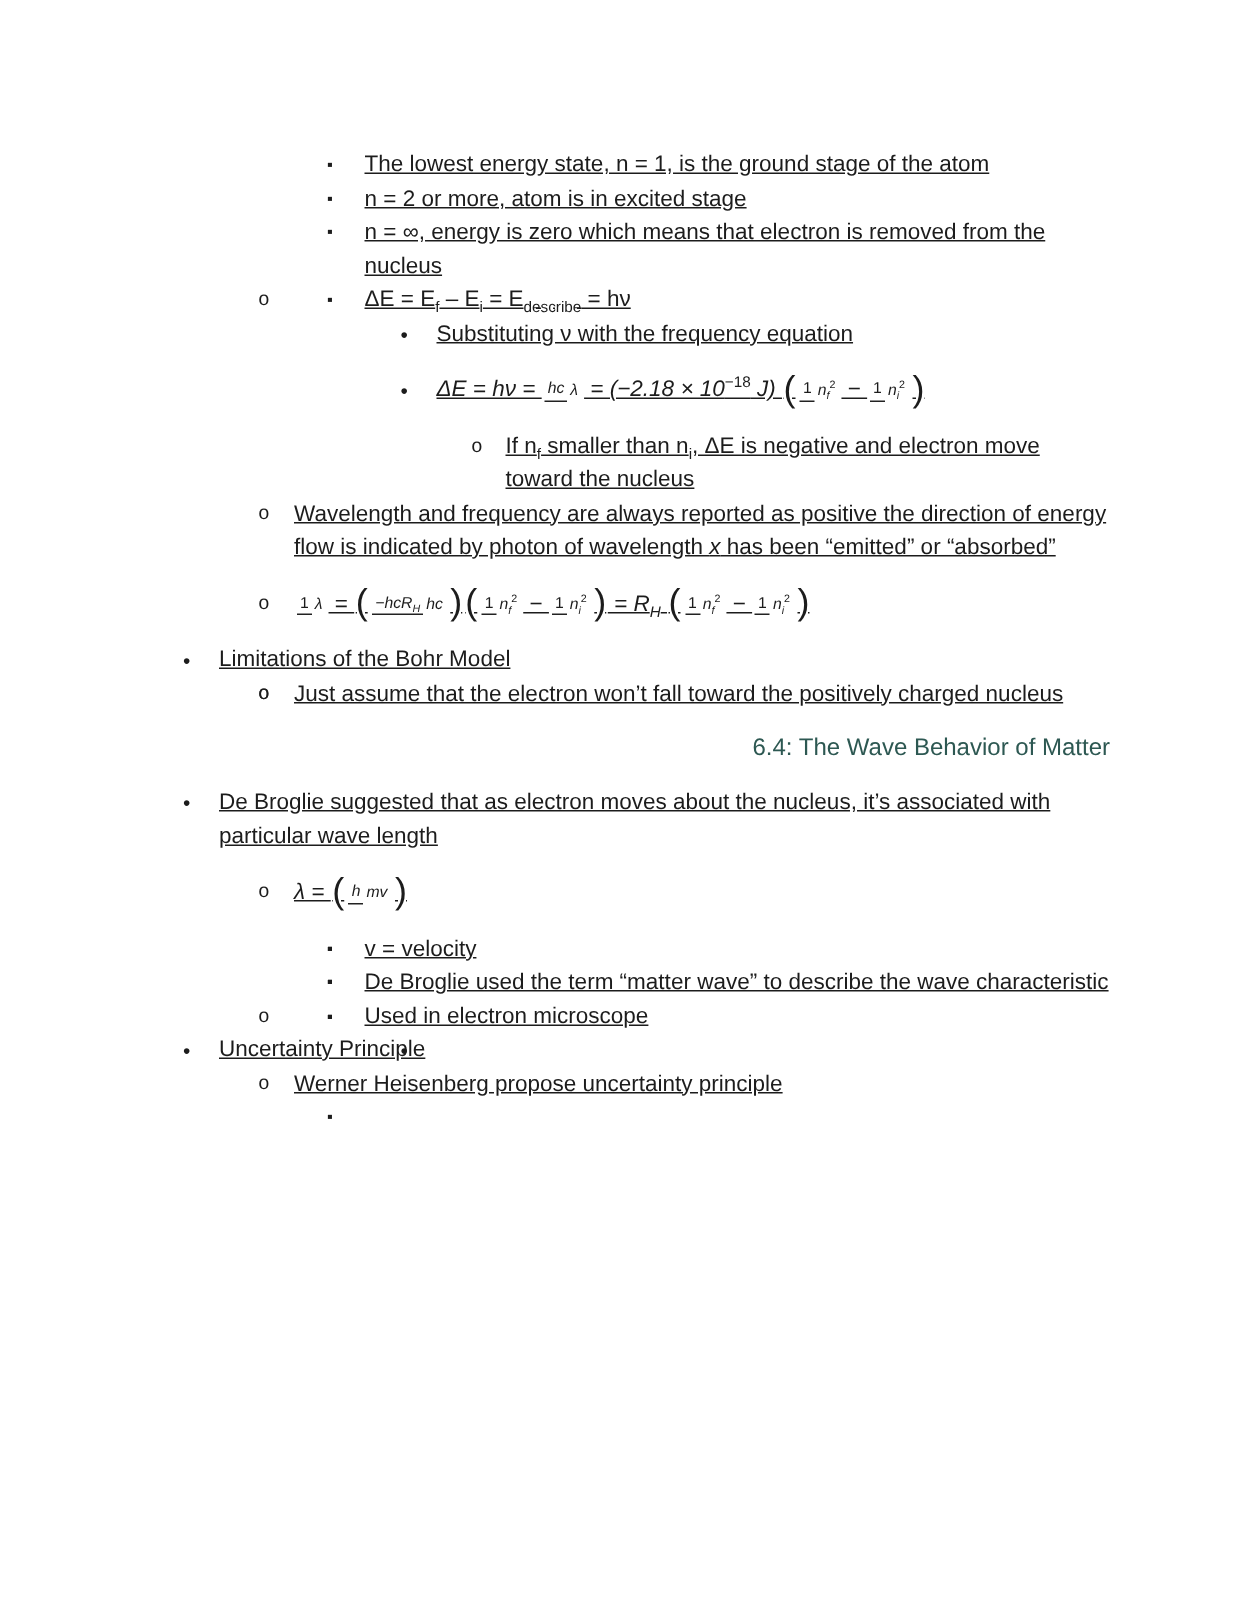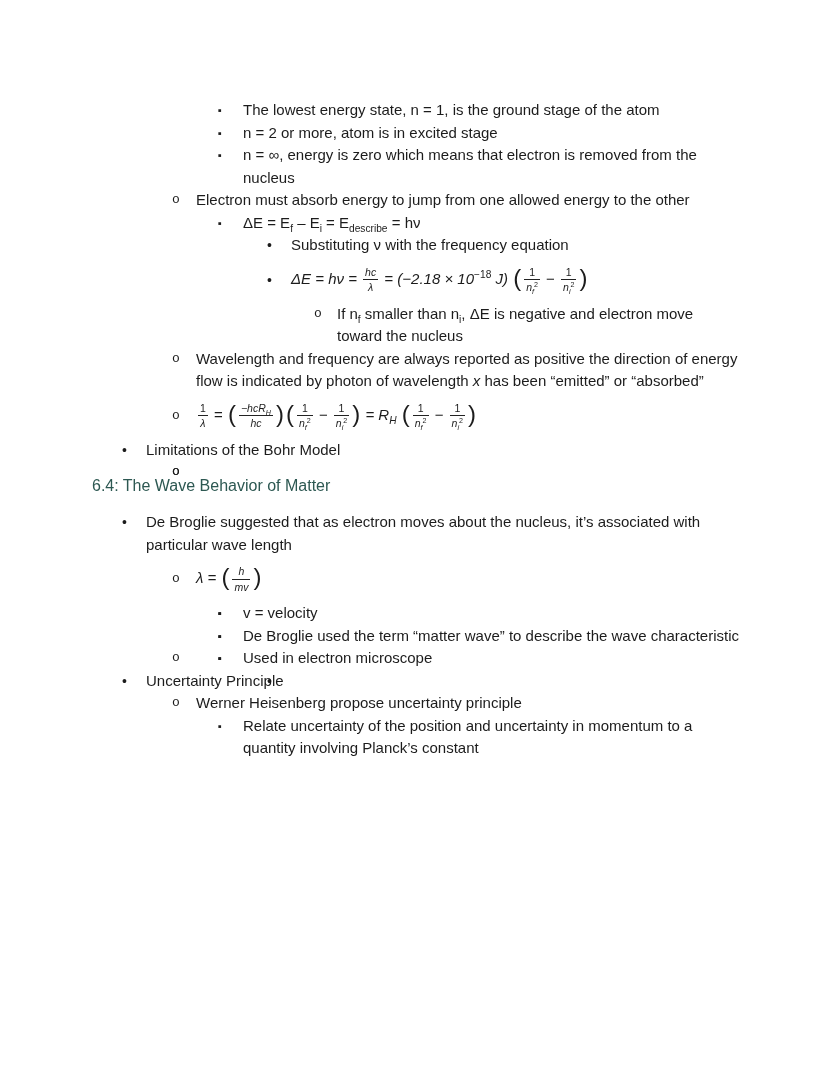--- a/index.html
+++ b/index.html
@@ -18,21 +18,21 @@
     overflow: hidden;
     box-sizing: border-box;
   }
   .content {
     padding: 99px 88px 0 92px;
   }
   .item {
     position: relative;
     line-height: 22.5px;
   }
-  .item .txt { display: block; }
+  .item .txt { display: block; text-decoration: underline; }
   .bullet {
     position: absolute;
     color: #1c1c1c;
   }
   .bullet.disc { font-size: 14px; }
   .bullet.circ { font-family: "Liberation Mono", monospace; font-size: 13px; }
   .bullet.sq   { font-size: 11px; }
   .lvl1 { padding-left: 54px; }
   .lvl1 > .bullet { left: 30px; }
   .lvl2 { padding-left: 104px; }
@@ -44,40 +44,41 @@
   .lvl5 { padding-left: 245px; }
   .lvl5 > .bullet { left: 222px; }
   .item.math { margin: 3px 0; }
   .item.math > .bullet { top: 50%; margin-top: -11px; }
   .heading {
     margin: 14px 0 14px 0;
     font-size: 16px;
     font-weight: 400;
     color: #2d5852;
     line-height: 22px;
+    text-align: right;
   }
   .run-i { font-style: italic; }
   .run-sub {
     font-size: 68%;
     vertical-align: sub;
     line-height: 0;
   }
   .run-sup {
     font-size: 68%;
     vertical-align: super;
     line-height: 0;
   }
   .frac {
     display: inline-flex;
-    flex-direction: column;
+    flex-direction: row;
     text-align: center;
     vertical-align: middle;
     font-size: 10.5px;
     line-height: 12.5px;
-    margin: 6px 2px;
+    margin: 16px 2px;
   }
   .frac .num {
     border-bottom: 1px solid #222;
     padding: 0 2px 1px 2px;
     display: block;
   }
   .frac .den {
     padding: 1px 2px 0 2px;
     display: block;
   }
@@ -102,21 +103,20 @@
         <div class="item lvl3">
           <span class="bullet sq">▪</span>
           <span class="txt"><span>n = 2 or more, atom is in excited stage</span></span>
         </div>
         <div class="item lvl3">
           <span class="bullet sq">▪</span>
           <span class="txt"><span>n = ∞, energy is zero which means that electron is removed from the nucleus</span></span>
         </div>
         <div class="item lvl2">
           <span class="bullet circ">o</span>
-          <span class="txt"><span>Electron must absorb energy to jump from one allowed energy to the other</span></span>
         </div>
         <div class="item lvl3">
           <span class="bullet sq">▪</span>
           <span class="txt"><span>ΔE = E</span><span class="run-sub">f</span><span> – E</span><span class="run-sub">i</span><span> = E</span><span class="run-sub">describe</span><span> = hν</span></span>
         </div>
         <div class="item lvl4">
           <span class="bullet disc">•</span>
           <span class="txt"><span>Substituting ν with the frequency equation</span></span>
         </div>
         <div class="item lvl4 math">
@@ -164,20 +164,21 @@
         </div>
         <div class="item lvl1">
           <span class="bullet disc">•</span>
           <span class="txt"><span>Limitations of the Bohr Model</span></span>
         </div>
         <div class="item lvl2">
           <span class="bullet circ">o</span>
         </div>
         <div class="item lvl2">
           <span class="bullet circ">o</span>
+          <span class="txt"><span>Just assume that the electron won’t fall toward the positively charged nucleus</span></span>
         </div>
       </div>
     <h2 class="heading">6.4: The Wave Behavior of Matter</h2>
     <div>
         <div class="item lvl1">
           <span class="bullet disc">•</span>
           <span class="txt"><span>De Broglie suggested that as electron moves about the nucleus, it’s associated with particular wave length</span></span>
         </div>
         <div class="item lvl2 math">
           <span class="bullet circ">o</span>
@@ -216,17 +217,16 @@
         <div class="item lvl1">
           <span class="bullet disc">•</span>
           <span class="txt"><span>Uncertainty Principle</span></span>
         </div>
         <div class="item lvl2">
           <span class="bullet circ">o</span>
           <span class="txt"><span>Werner Heisenberg propose uncertainty principle</span></span>
         </div>
         <div class="item lvl3">
           <span class="bullet sq">▪</span>
-          <span class="txt"><span>Relate uncertainty of the position and uncertainty in momentum to a quantity involving Planck’s constant</span></span>
         </div>
       </div>
   </div>
 </div>
 
 </body></html>

